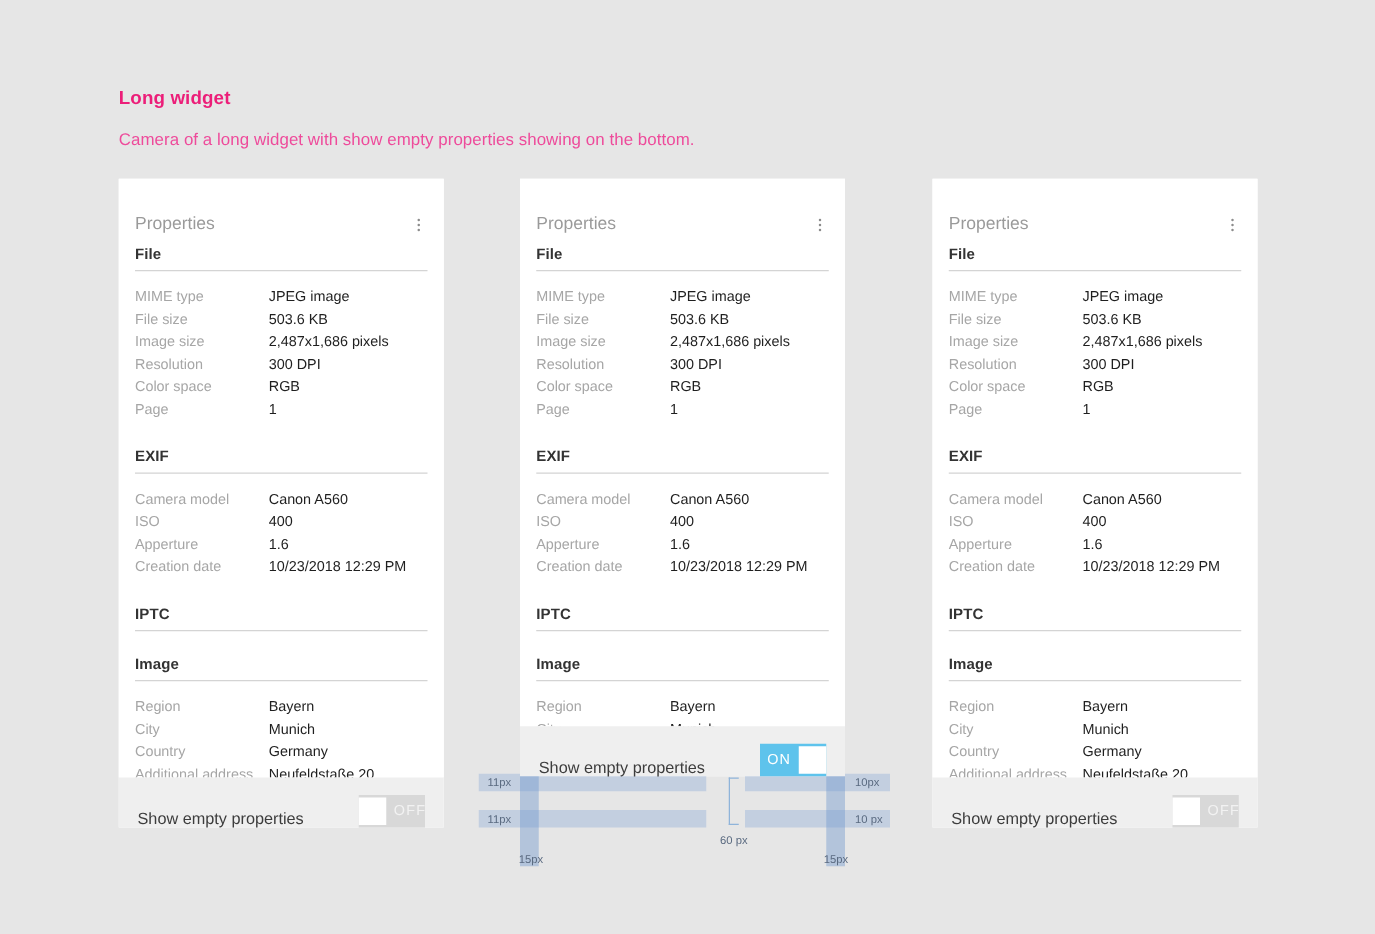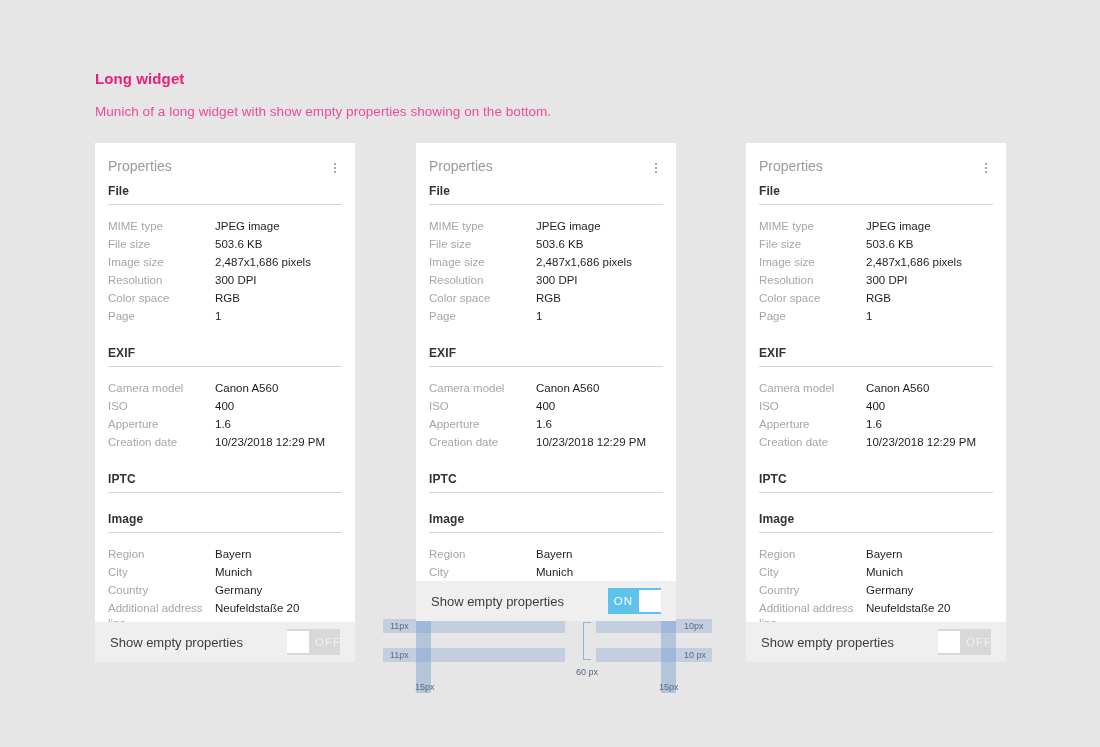--- a/index.html
+++ b/index.html
@@ -52,21 +52,21 @@
     background: #ffffff;
     padding: 0 13px;
     box-sizing: border-box;
     overflow: hidden;
   }
 
   .card-header {
     display: flex;
     align-items: flex-start;
     justify-content: space-between;
-    padding-top: 14px;
+    padding-top: 26px;
     padding-bottom: 2px;
   }
   .card-header-title {
     font-size: 14px;
     color: #9a9a9a;
     line-height: 18px;
   }
   .kebab-icon {
     width: 14px;
     height: 18px;
@@ -127,21 +127,21 @@
     flex: 1 1 auto;
   }
   .section-empty-gap { height: 14px; }
 
   
   .card-footer {
     flex: 0 0 auto;
     height: 40px;
     background: #efefef;
     display: flex;
-    align-items: center;
+    align-items: flex-end;
     justify-content: space-between;
     padding: 0 15px;
     box-sizing: border-box;
     position: relative;
     z-index: 3;
   }
   .footer-label {
     font-size: 13px;
     color: #3d3d3d;
   }
@@ -201,21 +201,21 @@
     position: absolute;
     border: 1.5px solid #8fb4da;
     border-right: none;
     width: 7px;
   }
 </style>
 </head>
 <body>
 
 <div class="page-title">Long widget</div>
-<div class="page-subtitle">Munich of a long widget with show empty properties showing on the bottom.</div>
+<div class="page-subtitle">Camera of a long widget with show empty properties showing on the bottom.</div>
 
 <div class="card" id="card-1">
   <div class="card-body">
     <div class="card-header">
       <span class="card-header-title">Properties</span>
       <span class="kebab-icon">
           <i></i>
           <i></i>
           <i></i>
         </span>

